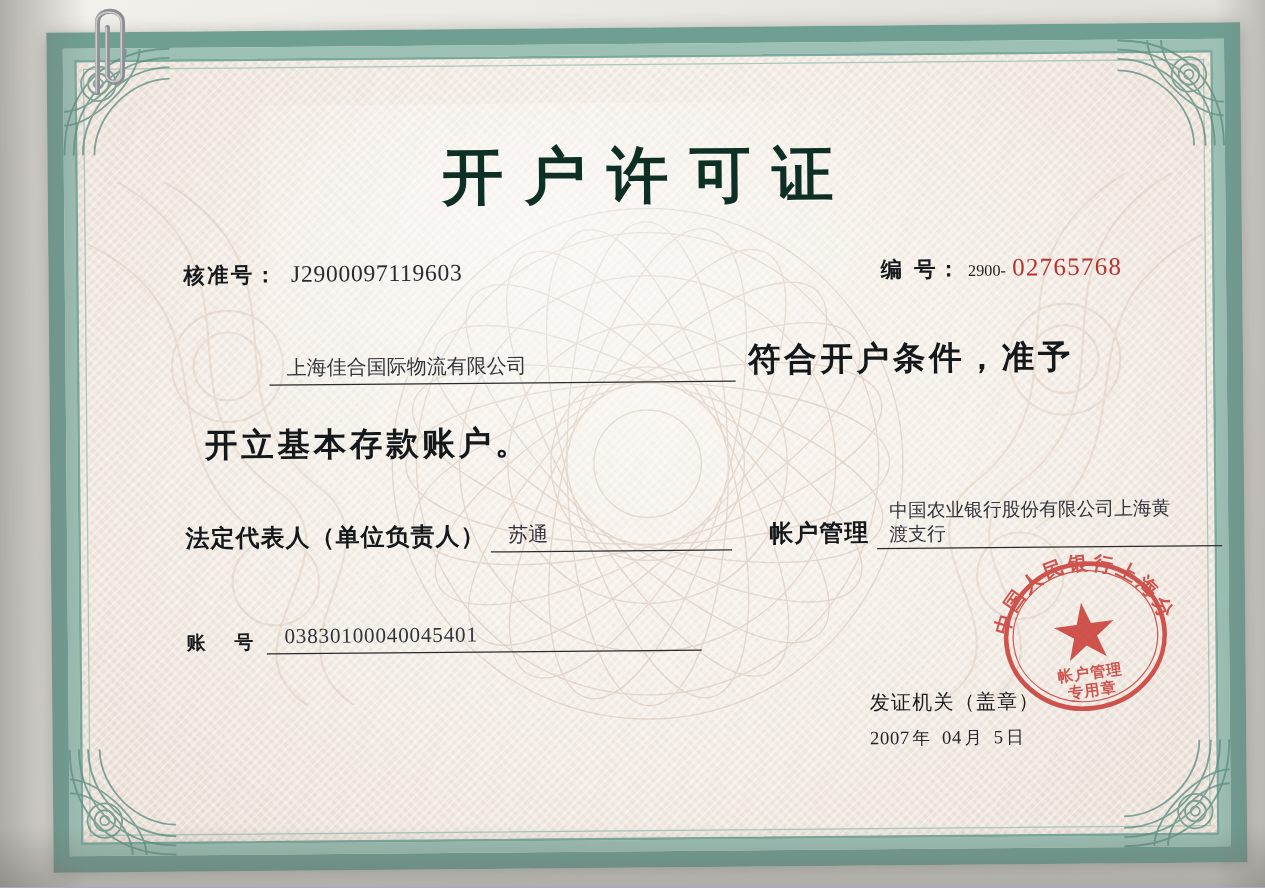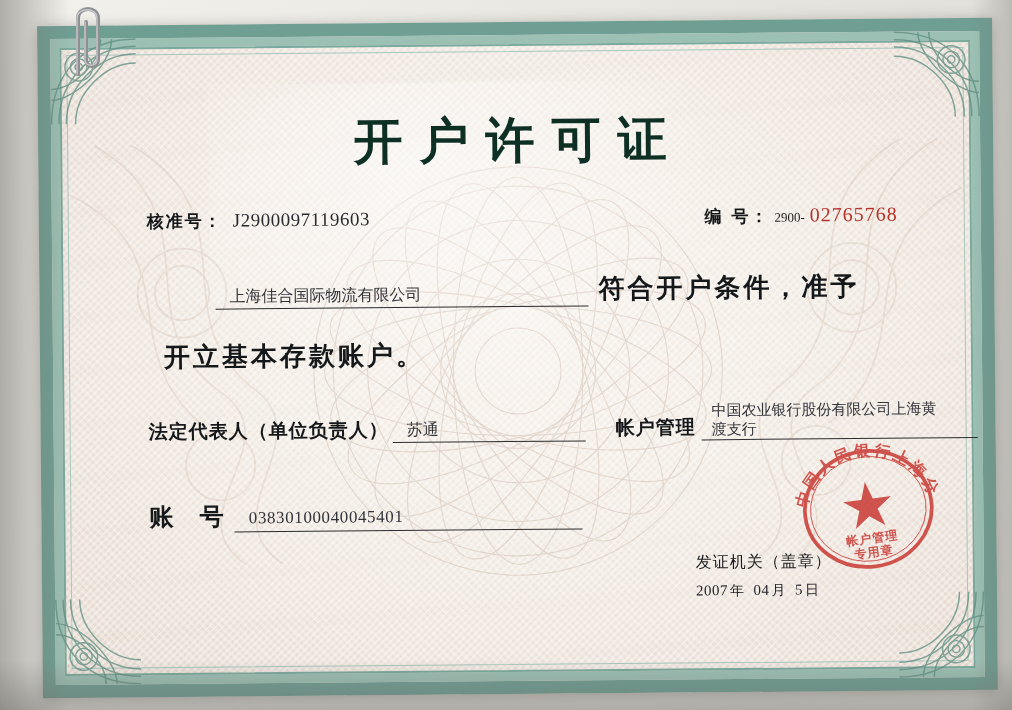--- a/index.html
+++ b/index.html
@@ -216,21 +216,21 @@
   .fill-bank .l1 { position: absolute; left: 10px; top: -38px; width: 250px; }
   .fill-bank .l2 { position: absolute; left: 10px; top: -19px; width: 250px; }
 
   .row-acct {
     display: flex;
     align-items: flex-end;
     margin-top: 56px;
     padding-left: 62px;
     font-size: 20px;
   }
-  .row-acct .lab { font-size: 24px; letter-spacing: 9px; }
+  .row-acct .lab { font-size: 15px; letter-spacing: 9px; }
   .fill-acct { width: 330px; margin-left: 2px; font-size: 17px; letter-spacing: .6px; }
 
   
   .issuer {
     position: absolute;
     right: 165px;
     bottom: 92px;
     text-align: left;
   }
   .issuer-line {

